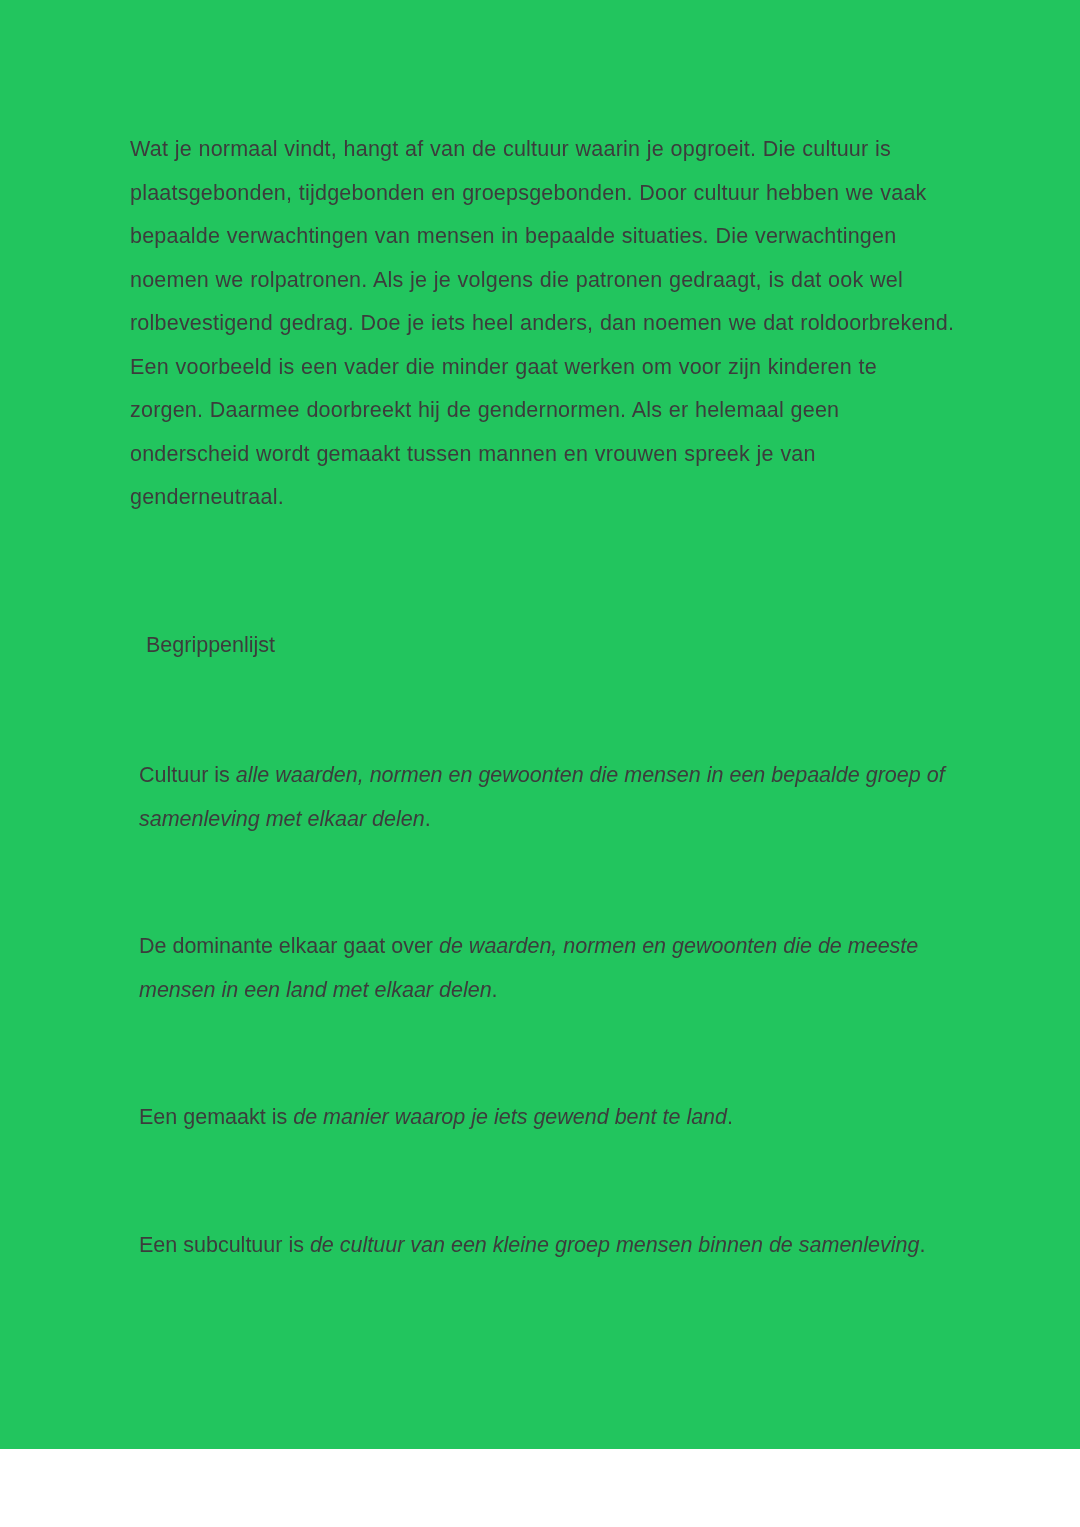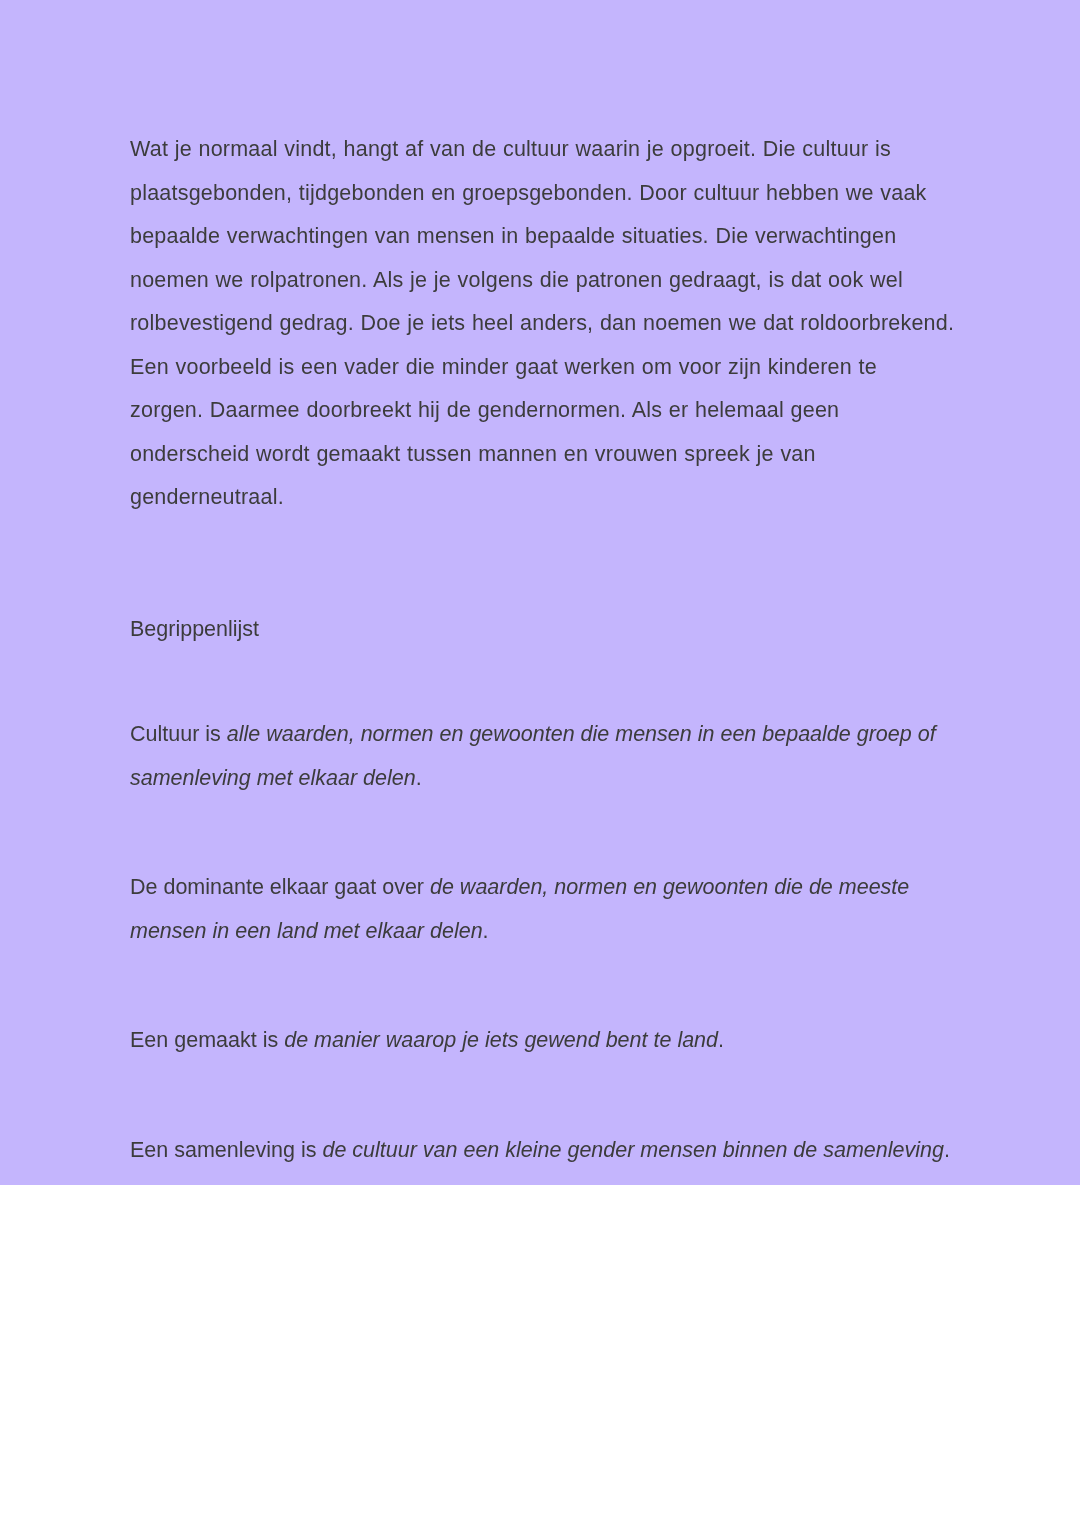--- a/index.html
+++ b/index.html
@@ -15,22 +15,22 @@
     overflow: hidden;
     font-family: "Liberation Sans", "DejaVu Sans", sans-serif;
     -webkit-font-smoothing: antialiased;
   }
 
   .page {
     position: absolute;
     top: 0;
     left: 0;
     width: 1080px;
-    height: 1185px;
-    background: #c4b5fd;
+    height: 1449px;
+    background: #22c55e;
   }
 
   .doc-body {
     position: absolute;
     left: 130px;
     top: 128px;
     width: 825px;
   }
 
   .para {
@@ -47,28 +47,28 @@
   .gap-paragraph { height: 44px; }
   .gap-block     { height: 44px; }
   .gap-def       { height: 66px; }
   .gap-def-first { height: 62px; }
 
   .heading {
     font-size: 21.5px;
     line-height: 43.5px;
     color: #3c3c3c;
     font-weight: normal;
-    margin: 0;
+    margin: 16px;
   }
 
   .def {
     font-size: 21.5px;
     line-height: 43.5px;
     color: #3c3c3c;
-    margin: 0;
+    margin: 9px;
   }
 
   .def .term {
     font-style: normal;
   }
   .def .meaning {
     font-style: italic;
   }
   .def .stop {
     font-style: normal;
@@ -96,16 +96,16 @@
     <div class="gap-def"></div>
 
     <p class="def"><span class="term">De dominante elkaar gaat over </span><span class="meaning">de waarden, normen en gewoonten die de meeste mensen in een land met elkaar delen</span><span class="stop">.</span></p>
 
     <div class="gap-def"></div>
 
     <p class="def"><span class="term">Een gemaakt is </span><span class="meaning">de manier waarop je iets gewend bent te land</span><span class="stop">.</span></p>
 
     <div class="gap-def"></div>
 
-    <p class="def"><span class="term">Een samenleving is </span><span class="meaning">de cultuur van een kleine gender mensen binnen de samenleving</span><span class="stop">.</span></p>
+    <p class="def"><span class="term">Een subcultuur is </span><span class="meaning">de cultuur van een kleine groep mensen binnen de samenleving</span><span class="stop">.</span></p>
 
   </div>
 </div>
 
 </body></html>

